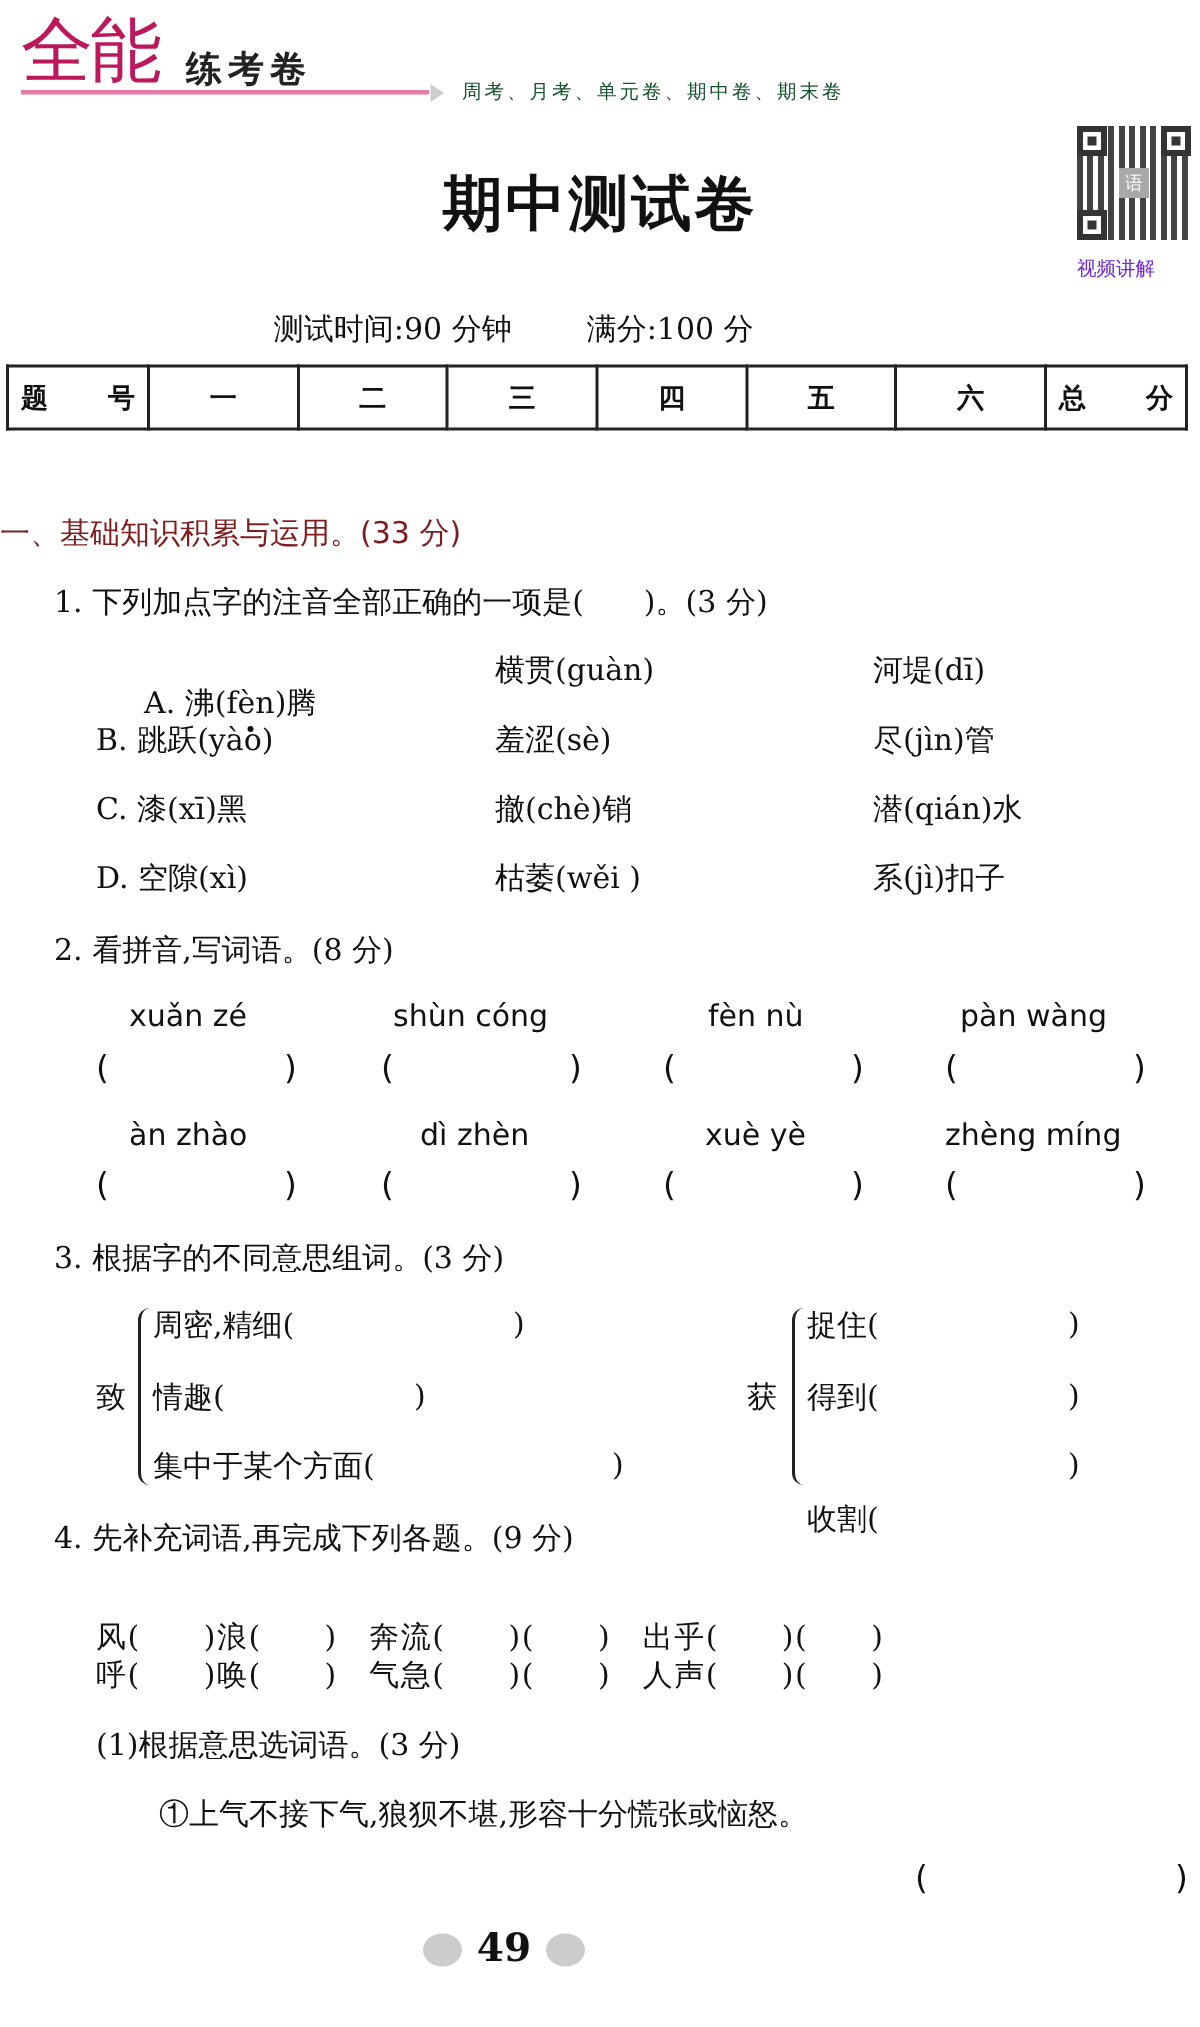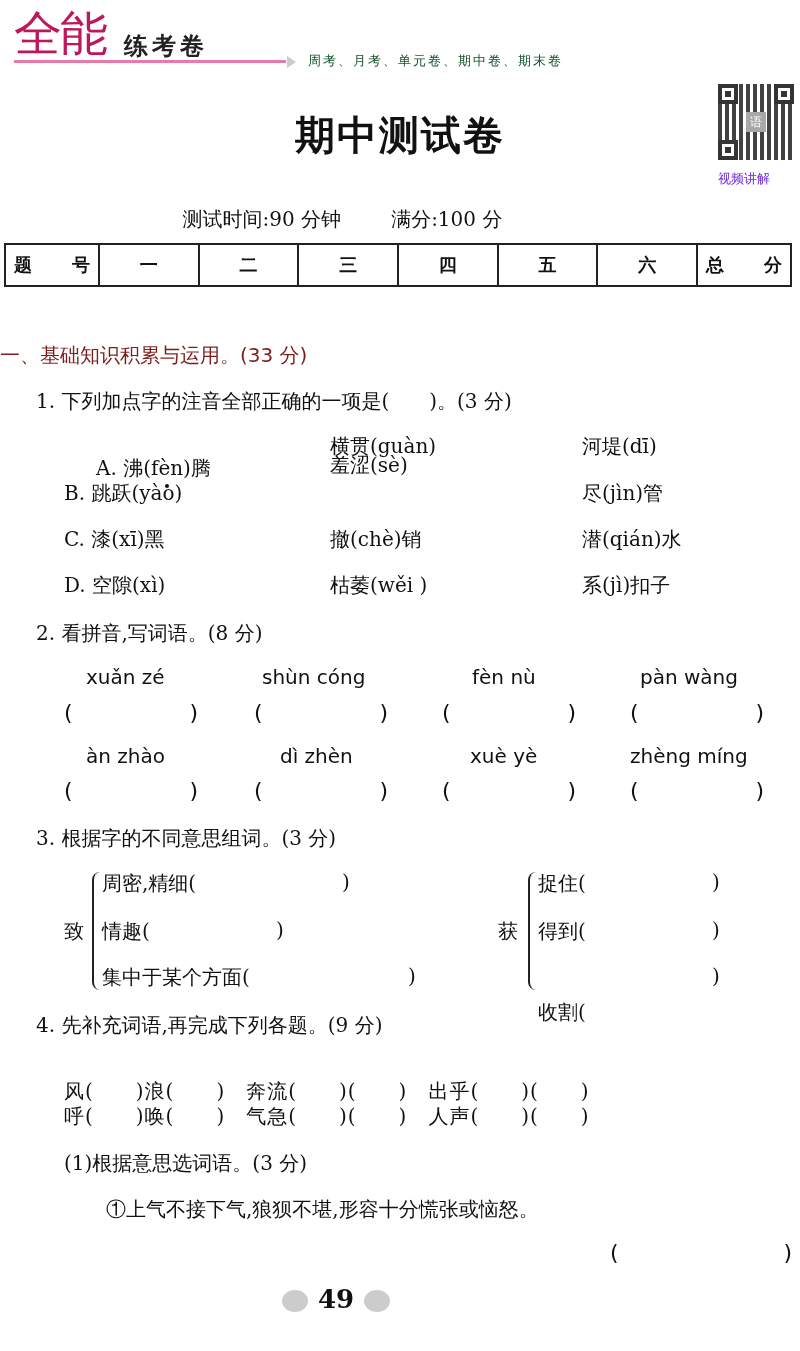--- a/index.html
+++ b/index.html
@@ -73,21 +73,21 @@
   </table>
 
 <div class="abs sec">一、基础知识积累与运用。(33 分)</div>
 
 <div class="abs q" style="left:36px;top:388px;">1. 下列加点字的注音全部正确的一项是(　　)。(3 分)</div>
 <div class="abs q" style="left:64px;top:455px;margin-left:32px;"><span>A.</span> <span class="dot">沸(fèn)腾</span></div>
 <div class="abs q" style="left:330px;top:433px;">横贯(guàn)</div>
 <div class="abs q" style="left:582px;top:433px;">河堤(dī)</div>
 
 <div class="abs q" style="left:64px;top:480px;"><span>B.</span> <span>跳跃(yào)</span></div>
-<div class="abs q" style="left:330px;top:452px;">羞涩(sè)</div>
+<div class="abs q" style="left:330px;top:480px;">羞涩(sè)</div>
 <div class="abs q" style="left:582px;top:480px;">尽(jìn)管</div>
 
 <div class="abs q" style="left:64px;top:526px;"><span>C.</span> <span>漆(xī)黑</span></div>
 <div class="abs q" style="left:330px;top:526px;">撤(chè)销</div>
 <div class="abs q" style="left:582px;top:526px;">潜(qián)水</div>
 
 <div class="abs q" style="left:64px;top:572px;"><span>D.</span> <span>空隙(xì)</span></div>
 <div class="abs q" style="left:330px;top:572px;">枯萎(wěi )</div>
 <div class="abs q" style="left:582px;top:572px;">系(jì)扣子</div>
 

